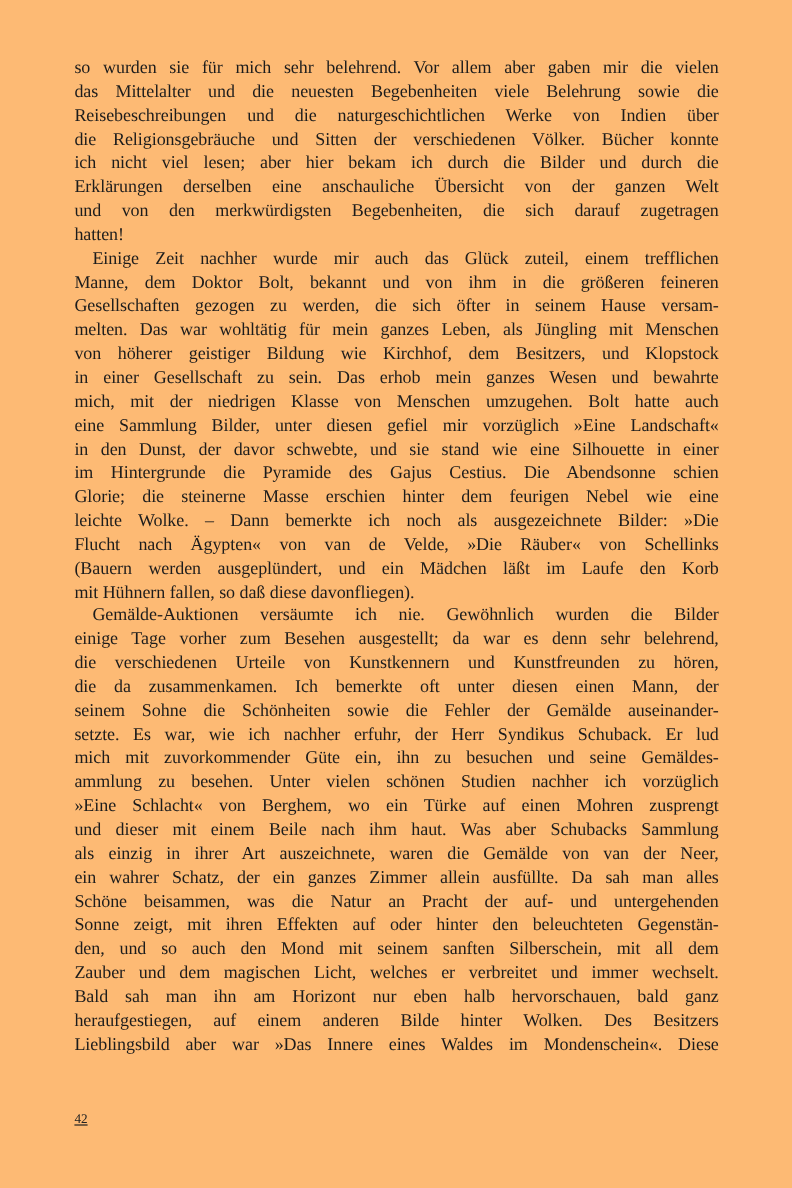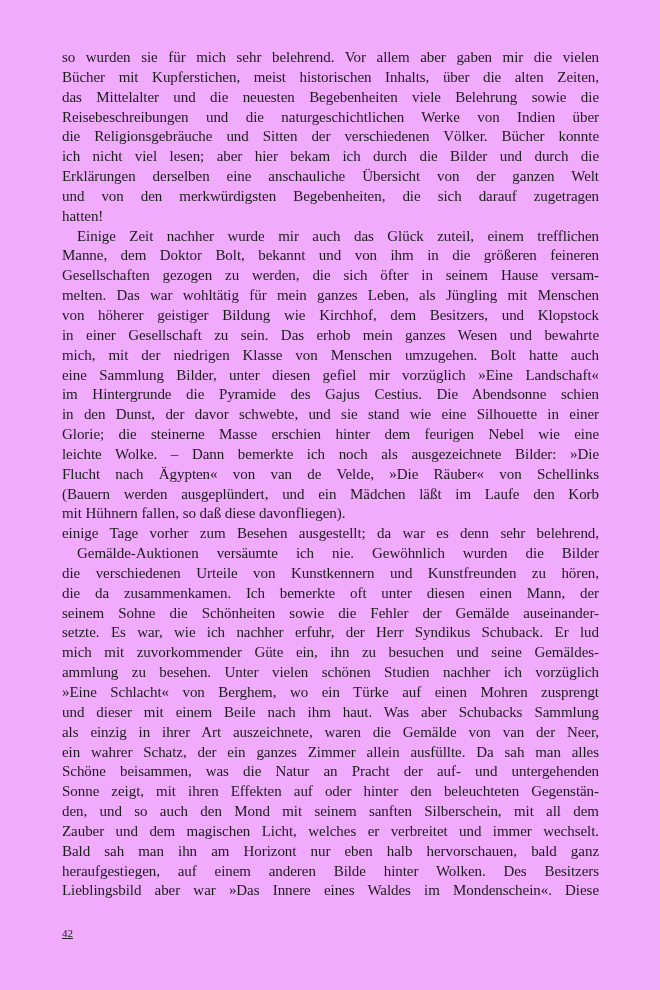--- a/index.html
+++ b/index.html
@@ -12,21 +12,21 @@
     background: #ffffff;
     overflow: hidden;
     font-family: "Liberation Serif", "DejaVu Serif", serif;
   }
   .book-page {
     position: absolute;
     left: 0;
     top: 0;
     width: 660px;
     height: 990px;
-    background: #f0abfc;
+    background: #fdba74;
     color: #1c1c1c;
   }
   .text-block {
     position: absolute;
     left: 62px;
     top: 48px;
     width: 537px;
     font-size: 15px;
     line-height: 19.85px;
     letter-spacing: -0.05px;
@@ -57,49 +57,48 @@
     text-decoration: underline;
   }
 </style>
 </head>
 <body>
 
 <div class="book-page">
   <div class="text-block">
       <div class="paragraph">
         <div class="line">so wurden sie für mich sehr belehrend. Vor allem aber gaben mir die vielen</div>
-        <div class="line">Bücher mit Kupferstichen, meist historischen Inhalts, über die alten Zeiten,</div>
         <div class="line">das Mittelalter und die neuesten Begebenheiten viele Belehrung sowie die</div>
         <div class="line">Reisebeschreibungen und die naturgeschichtlichen Werke von Indien über</div>
         <div class="line">die Religionsgebräuche und Sitten der verschiedenen Völker. Bücher konnte</div>
         <div class="line">ich nicht viel lesen; aber hier bekam ich durch die Bilder und durch die</div>
         <div class="line">Erklärungen derselben eine anschauliche Übersicht von der ganzen Welt</div>
         <div class="line">und von den merkwürdigsten Begebenheiten, die sich darauf zugetragen</div>
         <div class="line lastline">hatten!</div>
       </div>
       <div class="paragraph">
         <div class="line indent">Einige Zeit nachher wurde mir auch das Glück zuteil, einem trefflichen</div>
         <div class="line">Manne, dem Doktor Bolt, bekannt und von ihm in die größeren feineren</div>
         <div class="line">Gesellschaften gezogen zu werden, die sich öfter in seinem Hause versam-</div>
         <div class="line">melten. Das war wohltätig für mein ganzes Leben, als Jüngling mit Menschen</div>
         <div class="line">von höherer geistiger Bildung wie Kirchhof, dem Besitzers, und Klopstock</div>
         <div class="line">in einer Gesellschaft zu sein. Das erhob mein ganzes Wesen und bewahrte</div>
         <div class="line">mich, mit der niedrigen Klasse von Menschen umzugehen. Bolt hatte auch</div>
         <div class="line">eine Sammlung Bilder, unter diesen gefiel mir vorzüglich »Eine Landschaft«</div>
+        <div class="line">in den Dunst, der davor schwebte, und sie stand wie eine Silhouette in einer</div>
         <div class="line">im Hintergrunde die Pyramide des Gajus Cestius. Die Abendsonne schien</div>
-        <div class="line">in den Dunst, der davor schwebte, und sie stand wie eine Silhouette in einer</div>
         <div class="line">Glorie; die steinerne Masse erschien hinter dem feurigen Nebel wie eine</div>
         <div class="line">leichte Wolke. – Dann bemerkte ich noch als ausgezeichnete Bilder: »Die</div>
         <div class="line">Flucht nach Ägypten« von van de Velde, »Die Räuber« von Schellinks</div>
         <div class="line">(Bauern werden ausgeplündert, und ein Mädchen läßt im Laufe den Korb</div>
         <div class="line lastline">mit Hühnern fallen, so daß diese davonfliegen).</div>
       </div>
       <div class="paragraph">
+        <div class="line indent">Gemälde-Auktionen versäumte ich nie. Gewöhnlich wurden die Bilder</div>
         <div class="line">einige Tage vorher zum Besehen ausgestellt; da war es denn sehr belehrend,</div>
-        <div class="line indent">Gemälde-Auktionen versäumte ich nie. Gewöhnlich wurden die Bilder</div>
         <div class="line">die verschiedenen Urteile von Kunstkennern und Kunstfreunden zu hören,</div>
         <div class="line">die da zusammenkamen. Ich bemerkte oft unter diesen einen Mann, der</div>
         <div class="line">seinem Sohne die Schönheiten sowie die Fehler der Gemälde auseinander-</div>
         <div class="line">setzte. Es war, wie ich nachher erfuhr, der Herr Syndikus Schuback. Er lud</div>
         <div class="line">mich mit zuvorkommender Güte ein, ihn zu besuchen und seine Gemäldes-</div>
         <div class="line">ammlung zu besehen. Unter vielen schönen Studien nachher ich vorzüglich</div>
         <div class="line">»Eine Schlacht« von Berghem, wo ein Türke auf einen Mohren zusprengt</div>
         <div class="line">und dieser mit einem Beile nach ihm haut. Was aber Schubacks Sammlung</div>
         <div class="line">als einzig in ihrer Art auszeichnete, waren die Gemälde von van der Neer,</div>
         <div class="line">ein wahrer Schatz, der ein ganzes Zimmer allein ausfüllte. Da sah man alles</div>

